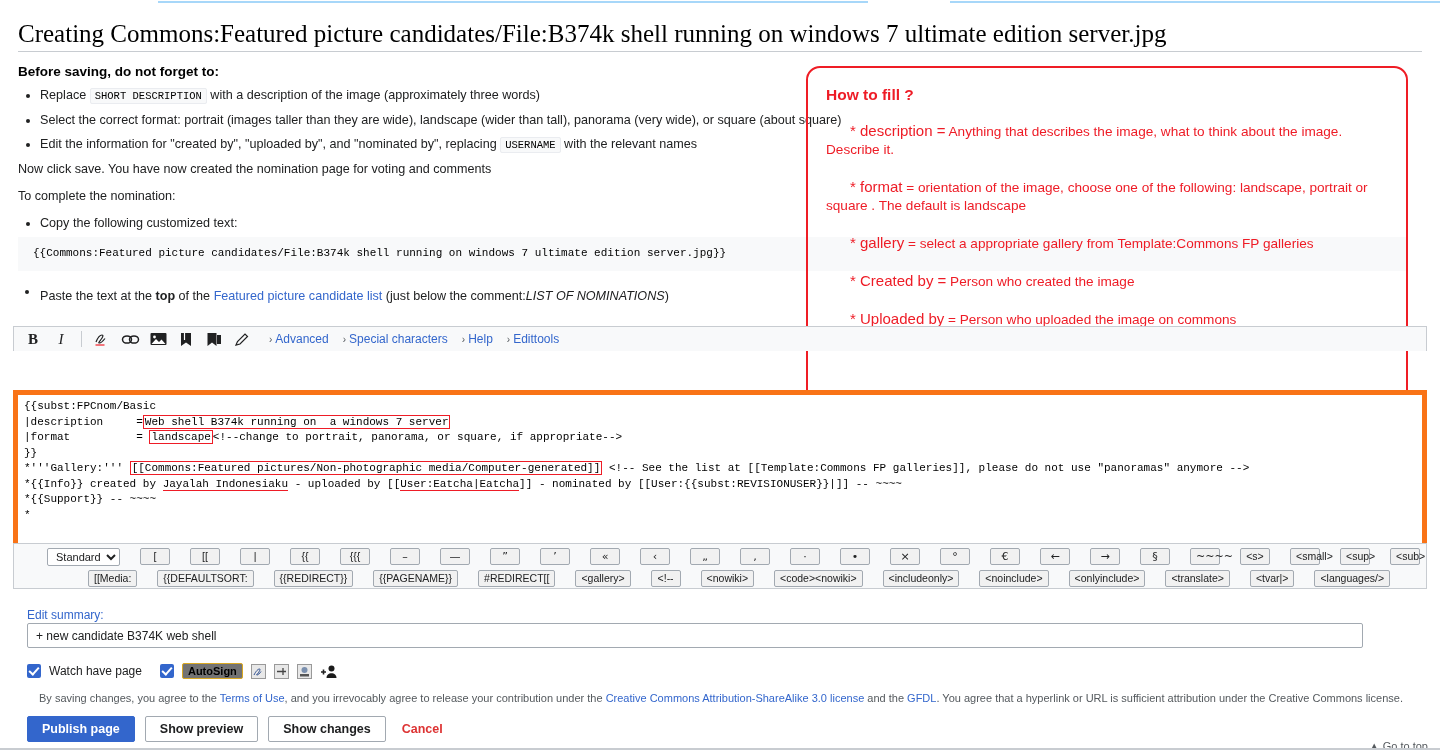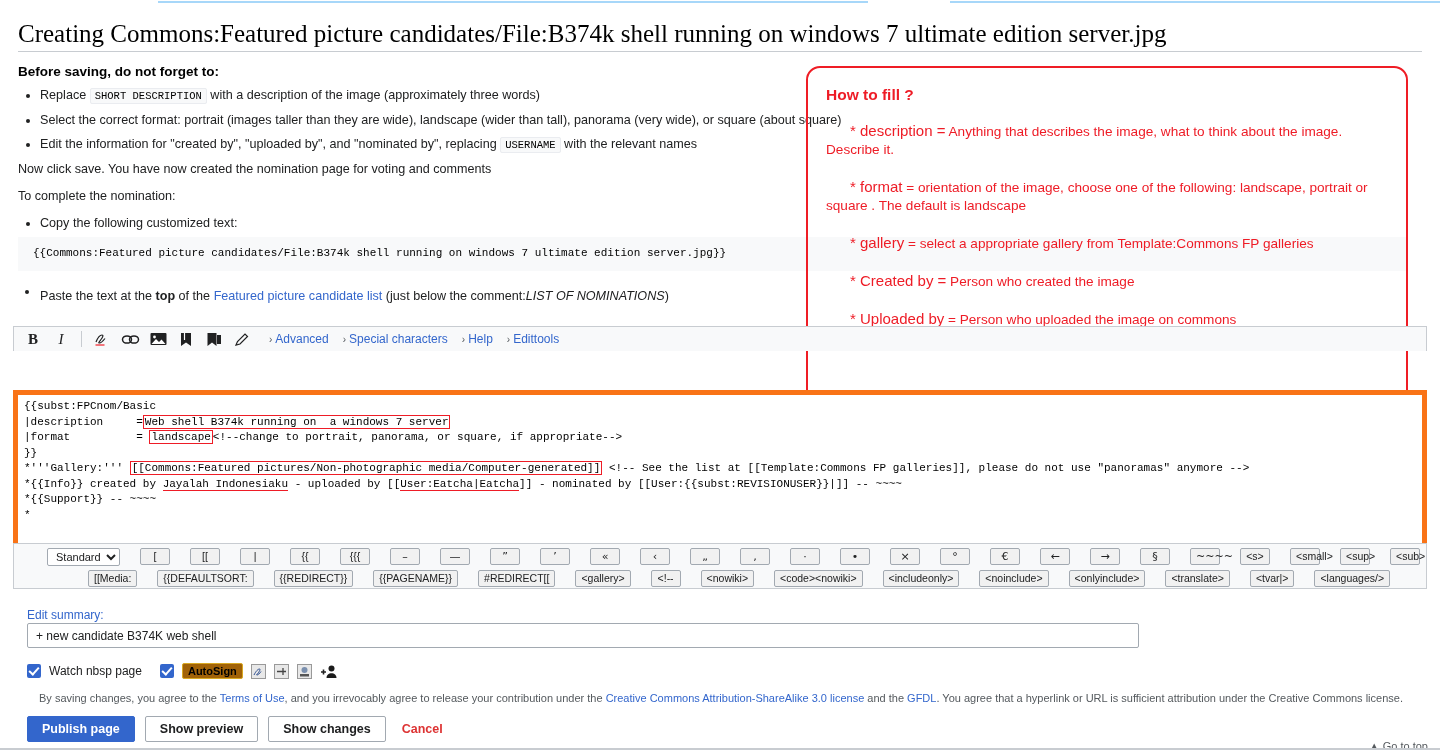--- a/index.html
+++ b/index.html
@@ -105,32 +105,32 @@
   .sc-sel {
     width:80px; height:18px; font-size:11px; border:1px solid #a2a9b1;
     background:#fff; border-radius:2px; padding:0 2px 0 4px; color:#202122;
     font-family:"Liberation Sans", sans-serif;
   }
   .sc-divider { width:1px; height:16px; background:#c8ccd1; margin:0 4px; }
 
   
   .sum-label { position:absolute; left:27px; top:608px; font-size:12px; color:#3366cc; }
   .sum-input {
-    position:absolute; left:27px; top:623px; width:1112px; height:25px;
+    position:absolute; left:27px; top:623px; width:1336px; height:25px;
     border:1px solid #a2a9b1; border-radius:2px; background:#fff;
     font-size:12px; color:#202122; padding:0 8px;
     font-family:"Liberation Sans", sans-serif;
   }
   .opt-row { position:absolute; left:27px; top:663px; display:flex; align-items:center; gap:8px; }
   .cbx { width:14px; height:14px; border-radius:2px; background:#3366cc; position:relative; display:inline-block; }
   .cbx:after { content:""; position:absolute; left:4px; top:1px; width:4px; height:8px;
     border:solid #fff; border-width:0 2px 2px 0; transform:rotate(42deg); }
   .opt-label { font-size:12px; color:#202122; }
   .autosign-badge {
-    background:#a16207; border:1px solid #d9a822; font-size:11px; font-weight:bold;
+    background:#737373; border:1px solid #d9a822; font-size:11px; font-weight:bold;
     color:#000; padding:1px 5px; border-radius:2px;
   }
   .mini-icon { width:15px; height:15px; display:inline-block; }
 
   
   .legal { position:absolute; left:27px; top:692px; width:1390px; font-size:11px; color:#54595d; white-space:nowrap;padding-left:12px; }
 
   
   .actions { position:absolute; left:27px; top:716px; display:flex; align-items:center; gap:10px; }
   .btn {
@@ -315,21 +315,21 @@
       <div class="sc-btn">&lt;tvar|&gt;</div>
       <div class="sc-btn">&lt;languages/&gt;</div>
     </div>
   </div>
 
   <div class="sum-label">Edit summary:</div>
   <input class="sum-input" type="text" value="+ new candidate B374K web shell" style="">
 
   <div class="opt-row">
     <span class="cbx"></span>
-    <span class="opt-label">Watch nbsp page</span>
+    <span class="opt-label">Watch have page</span>
     <span class="cbx" style="margin-left:10px"></span>
     <span class="autosign-badge">AutoSign</span>
     <span class="mini-icon">
       <svg width="15" height="15" viewBox="0 0 15 15">
           <rect x="0.5" y="0.5" width="14" height="14" fill="#e8e8e8" stroke="#999"></rect>
           <path d="M3 11c2-4 4-6 5.5-6 1 0 .5 1.5-1 3.5S5 11 6 11s2.5-1.5 4-3.5" stroke="#2a4b8d" stroke-width="1" fill="none"></path>
         </svg>
     </span>
     <span class="mini-icon">
       <svg width="15" height="15" viewBox="0 0 15 15">

